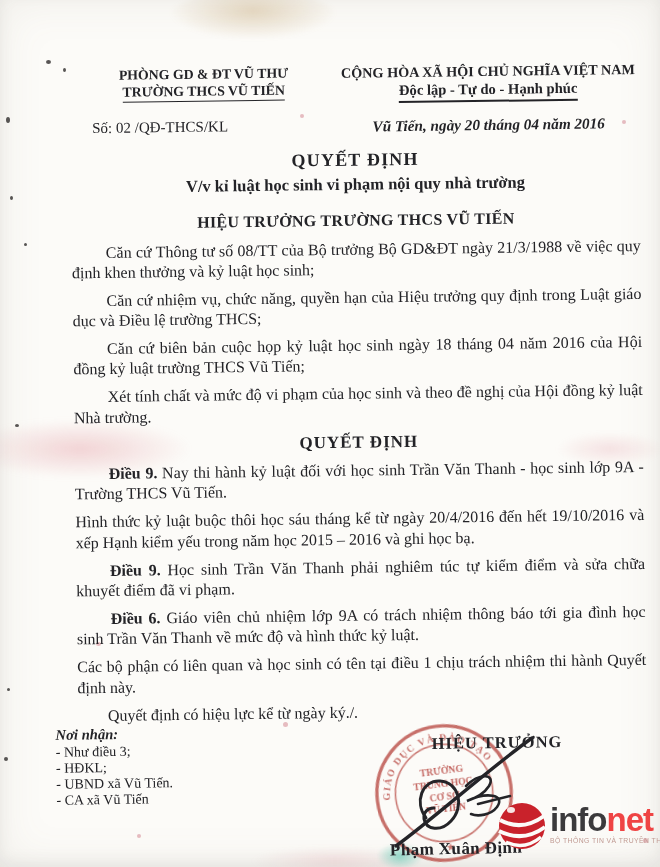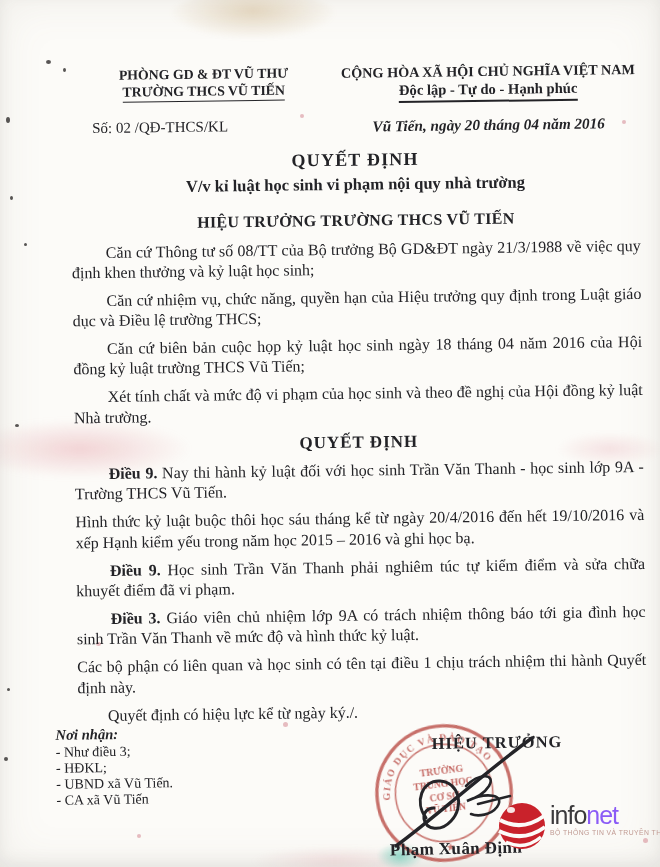--- a/index.html
+++ b/index.html
@@ -46,23 +46,23 @@
   .stamp{position:absolute;left:371px;top:719px;width:146px;height:146px;z-index:3;
     opacity:.88;filter:blur(.4px);transform:rotate(-7deg);}
   .signature{position:absolute;left:368px;top:722px;width:192px;height:136px;z-index:4;}
   .sig-name{position:absolute;left:390px;top:839px;font-weight:bold;font-size:17px;letter-spacing:.4px;
     transform:rotate(-1.2deg);z-index:4;white-space:nowrap;}
   
   .infonet{position:absolute;left:497px;top:801px;display:flex;align-items:flex-start;z-index:5;
     font-family:"Liberation Sans","DejaVu Sans",sans-serif;}
   .globe{width:50px;height:50px;}
   .logo-text{margin-left:3px;margin-top:2px;line-height:1;}
-  .logo-word{font-size:25px;font-weight:normal;letter-spacing:-1px;margin-top:39px;}
+  .logo-word{font-size:33px;font-weight:bold;letter-spacing:-1px;margin-top:39px;}
   .logo-info{color:#3b3a3c;}
-  .logo-net{color:#8b5cf6;}
+  .logo-net{color:#ef4444;}
   .logo-tagline{font-size:6.8px;color:#c09a92;letter-spacing:.45px;margin-top:2px;white-space:nowrap;}
   
   .stain,.speck{position:absolute;pointer-events:none;border-radius:50%;}
   .st-top{left:168px;top:-8px;width:170px;height:48px;background:radial-gradient(ellipse at 50% 40%,rgba(176,136,70,.30),rgba(176,136,70,0) 70%);filter:blur(2px);}
   .st-pink-l{left:-30px;top:420px;width:220px;height:58px;background:radial-gradient(ellipse,rgba(222,135,145,.34),rgba(222,135,145,0) 72%);filter:blur(3px);}
   .st-pink-r{left:555px;top:432px;width:110px;height:34px;background:radial-gradient(ellipse,rgba(222,140,150,.22),rgba(222,140,150,0) 70%);filter:blur(2px);}
   .st-teal{left:377px;top:843px;width:46px;height:26px;background:radial-gradient(ellipse,rgba(60,190,165,.55),rgba(60,190,165,0) 72%);filter:blur(1.5px);z-index:2;}
   .st-pink-b{left:250px;top:846px;width:170px;height:30px;background:radial-gradient(ellipse,rgba(222,140,150,.20),rgba(222,140,150,0) 70%);filter:blur(2px);}
   .speck{background:#2e2c2b;opacity:.8;}
   .pdot{position:absolute;pointer-events:none;border-radius:50%;background:rgba(205,110,125,.45);}
@@ -117,21 +117,21 @@
     <p class="body indent">Căn cứ Thông tư số 08/TT của Bộ trưởng Bộ GD&amp;ĐT ngày 21/3/1988 về việc quy định khen thưởng và kỷ luật học sinh;</p>
     <p class="body indent">Căn cứ nhiệm vụ, chức năng, quyền hạn của Hiệu trưởng quy định trong Luật giáo dục và Điều lệ trường THCS;</p>
     <p class="body indent">Căn cứ biên bản cuộc họp kỷ luật học sinh ngày 18 tháng 04 năm 2016 của Hội đồng kỷ luật trường THCS Vũ Tiến;</p>
     <p class="body indent">Xét tính chất và mức độ vi phạm của học sinh và theo đề nghị của Hội đồng kỷ luật Nhà trường.</p>
 
     <div class="decision-heading">QUYẾT ĐỊNH</div>
 
     <p class="body indent"><span class="art-label">Điều 9.</span><span> Nay thi hành kỷ luật đối với học sinh Trần Văn Thanh - học sinh lớp 9A - Trường THCS Vũ Tiến.</span></p>
     <p class="body">Hình thức kỷ luật buộc thôi học sáu tháng kể từ ngày 20/4/2016 đến hết 19/10/2016 và xếp Hạnh kiểm yếu trong năm học 2015 – 2016 và ghi học bạ.</p>
     <p class="body indent"><span class="art-label">Điều 9.</span><span> Học sinh Trần Văn Thanh phải nghiêm túc tự kiểm điểm và sửa chữa khuyết điểm đã vi phạm.</span></p>
-    <p class="body indent"><span class="art-label">Điều 3.</span><span> Giáo viên chủ nhiệm lớp 9A có trách nhiệm thông báo tới gia đình học sinh Trần Văn Thanh về mức độ và hình thức kỷ luật.</span></p>
+    <p class="body indent"><span class="art-label">Điều 6.</span><span> Giáo viên chủ nhiệm lớp 9A có trách nhiệm thông báo tới gia đình học sinh Trần Văn Thanh về mức độ và hình thức kỷ luật.</span></p>
     <p class="body">Các bộ phận có liên quan và học sinh có tên tại điều 1 chịu trách nhiệm thi hành Quyết định này.</p>
 
     <p class="body closing">Quyết định có hiệu lực kể từ ngày ký./.</p>
   </div>
 
   <div class="recipients">
     <div class="recipients-heading">Nơi nhận:</div>
     <div>- Như điều 3;</div>
     <div>- HĐKL;</div>
     <div>- UBND xã Vũ Tiến.</div>

